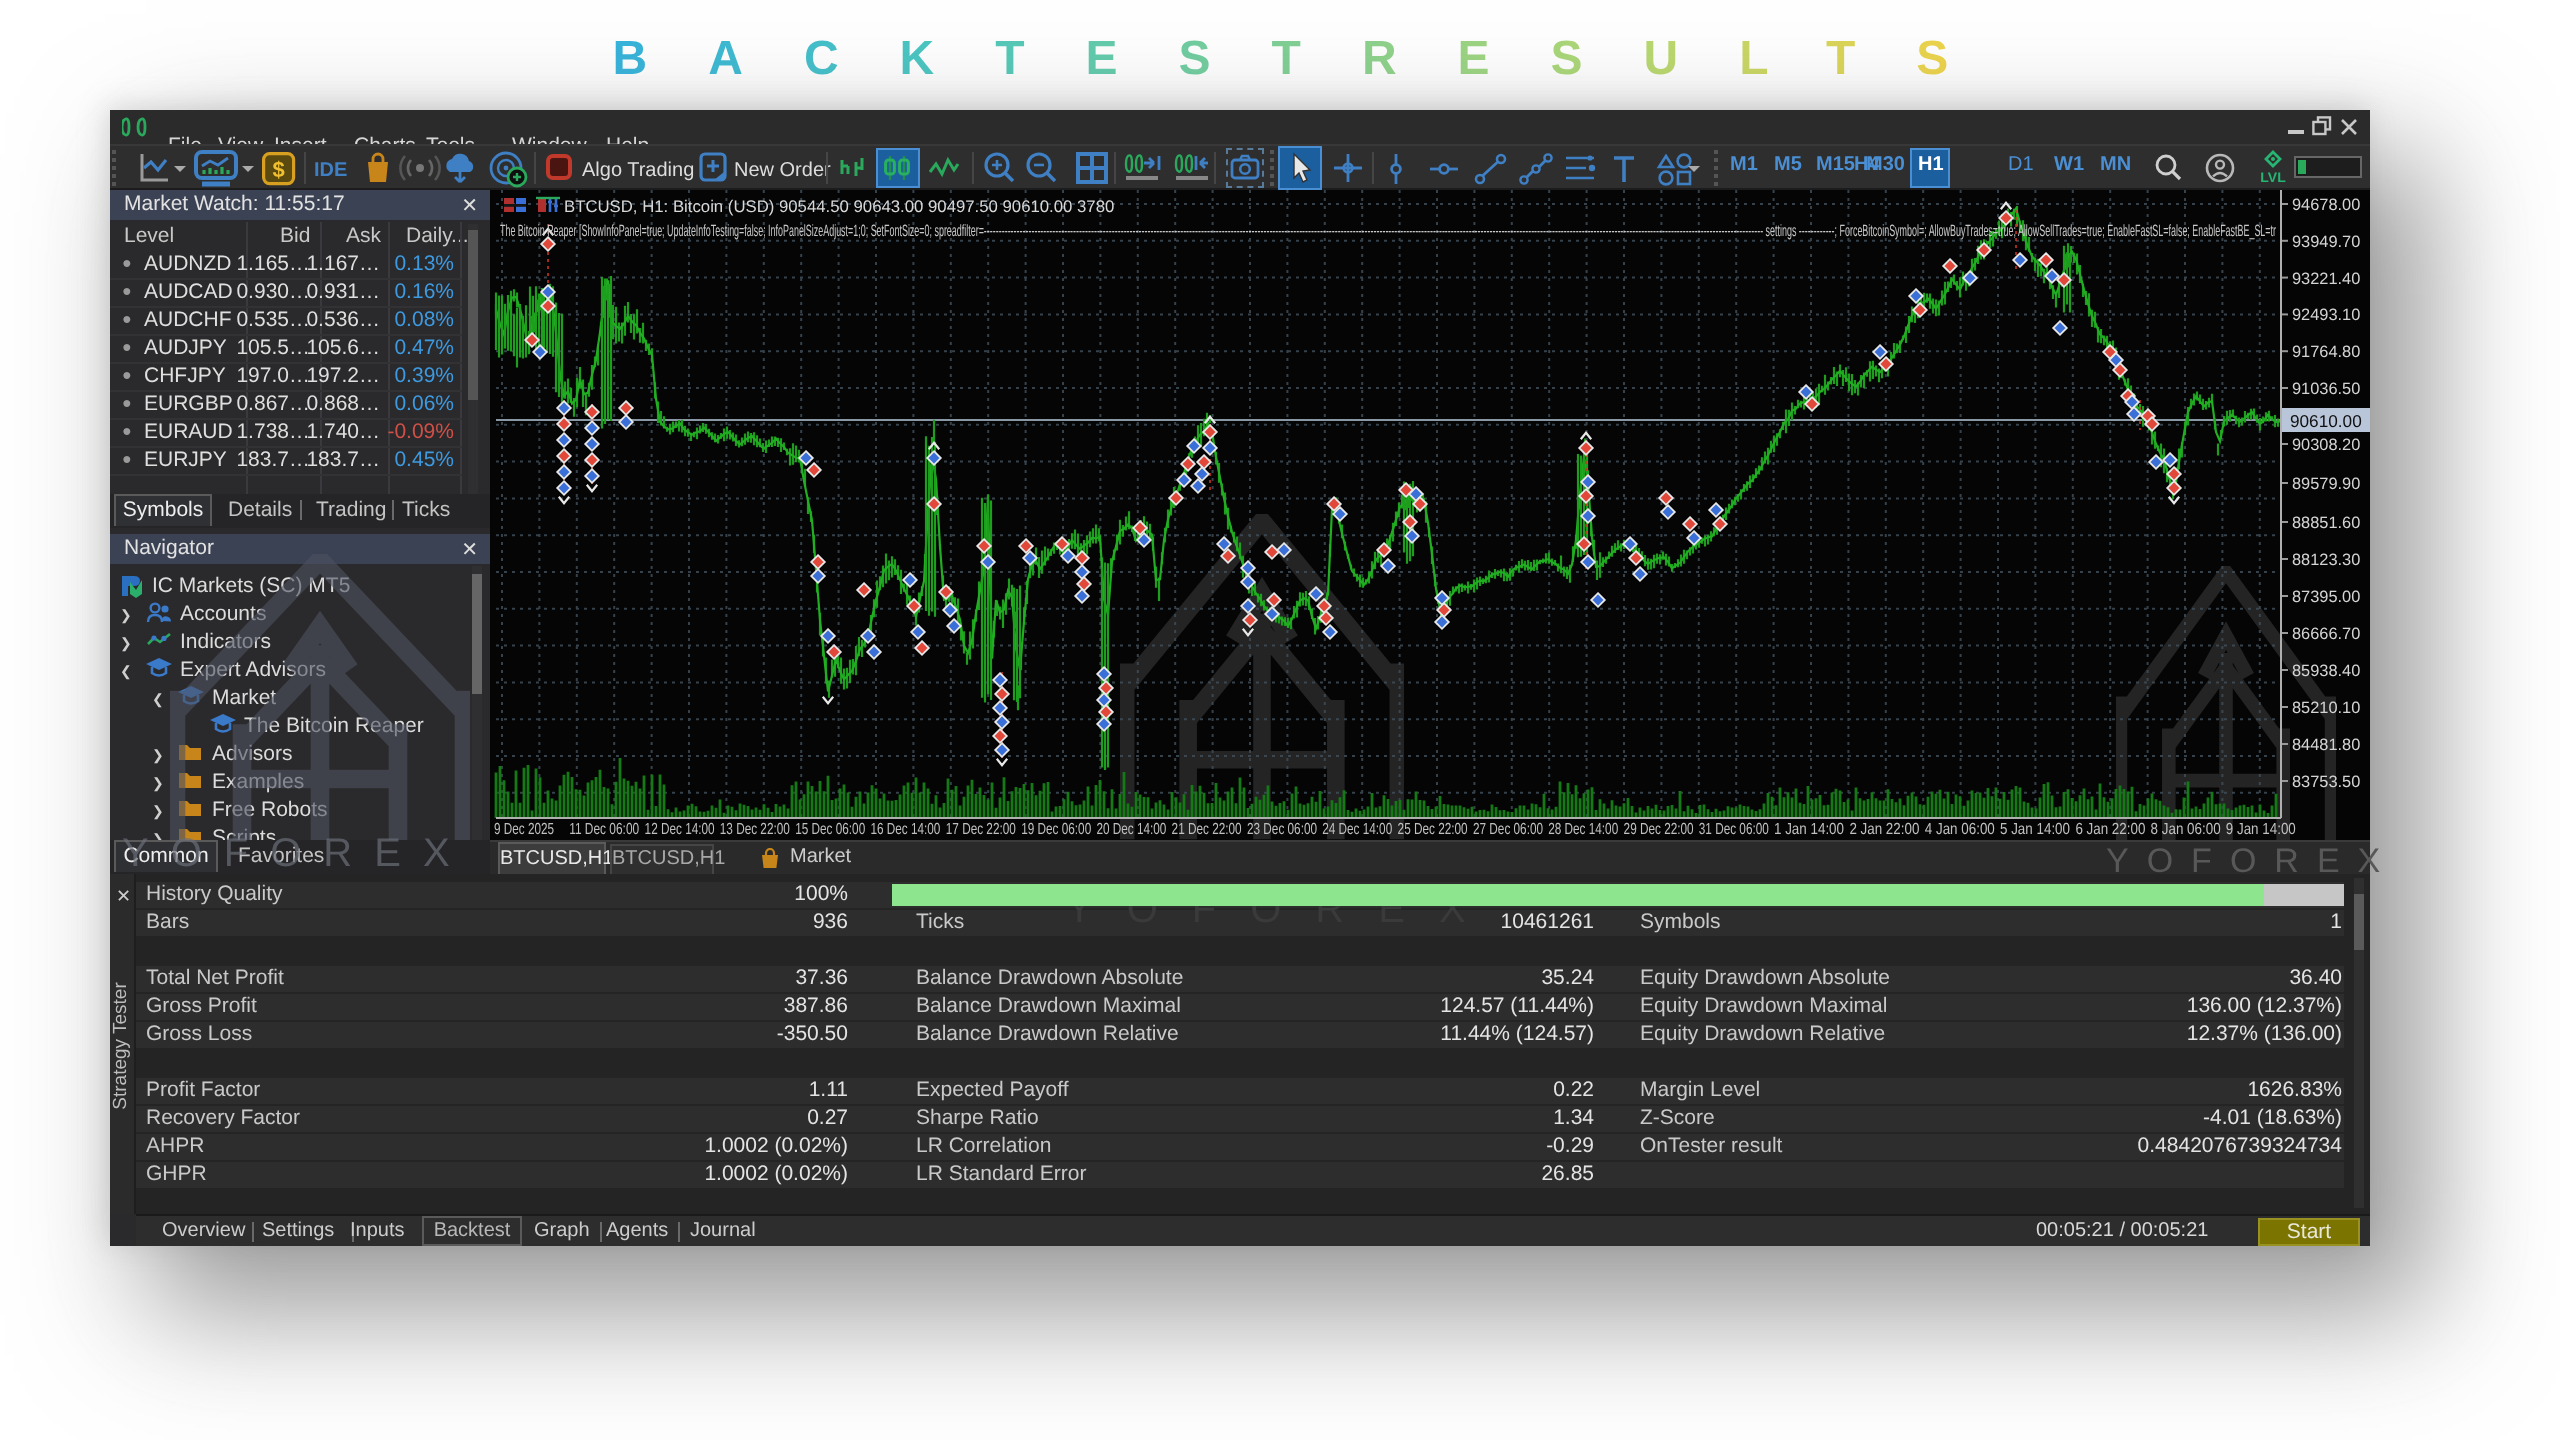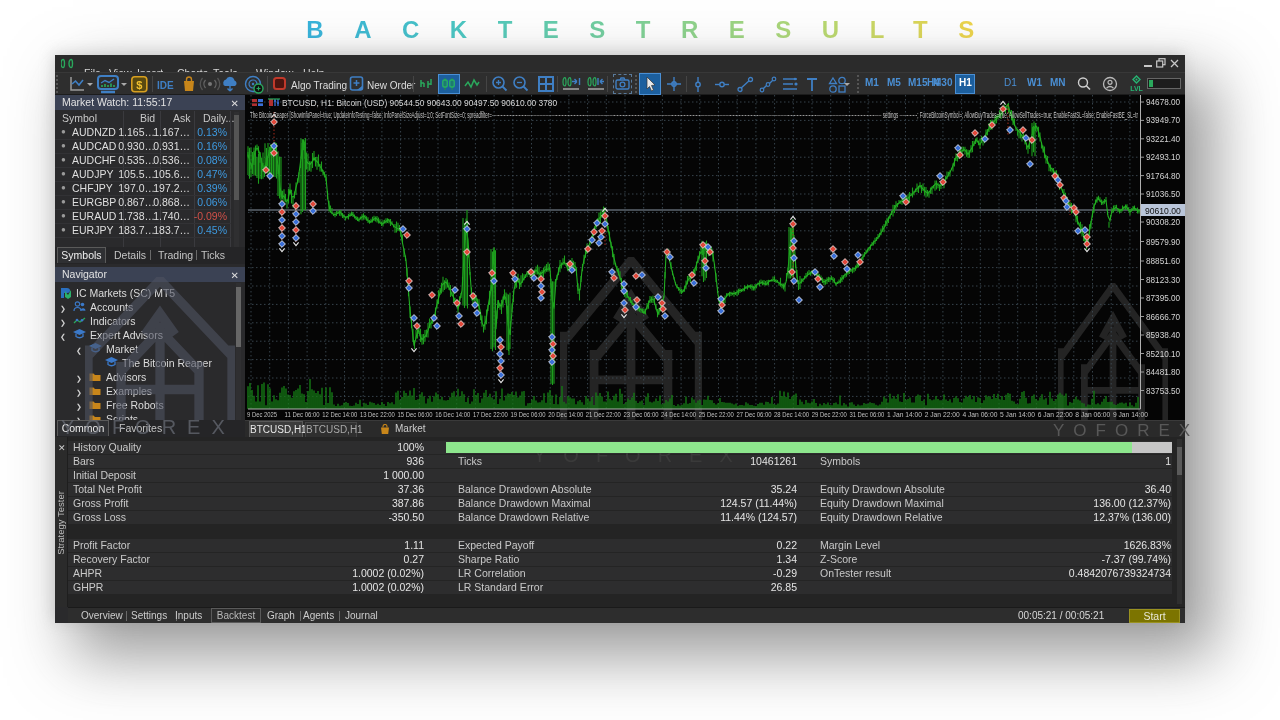--- a/index.html
+++ b/index.html
@@ -242,21 +242,21 @@
           <circle cx="7.5" cy="4.5" r="1" fill="#26b573"></circle>
           <text x="7.5" y="16" font-size="7" font-weight="bold" fill="#26b573" text-anchor="middle">LVL</text>
         </svg></div>
       <div class="abs" style="left:1092px;top:5px;width:34px;height:11px;background:#1d1d1d;border:1px solid #666">
         <div style="position:absolute;left:1px;top:1px;width:4px;height:7px;background:#2aa85c"></div>
       </div>
     </div>
   <div id="leftcol">
       <div class="abs" style="left:0;top:0;width:190px;height:169px;background:#2a2a2c">
         <div class="ptitle" style="top:0">Market Watch: 11:55:17<span class="pclose">✕</span></div>
-        <div class="mwhead" style="left:7px;top:17px">Symbol</div>
+        <div class="mwhead" style="left:7px;top:17px">Level</div>
         <div class="mwhead" style="left:85px;top:17px;width:15px">Bid</div>
         <div class="mwhead" style="left:118px;top:17px">Ask</div>
         <div class="mwhead" style="left:148px;top:17px">Daily...</div>
         <div class="abs" style="left:68px;top:16px;width:1px;height:136px;background:#3a3a3e"></div>
         <div class="abs" style="left:105px;top:16px;width:1px;height:136px;background:#3a3a3e"></div>
         <div class="abs" style="left:139px;top:16px;width:1px;height:136px;background:#3a3a3e"></div>
         <div class="abs" style="left:175px;top:16px;width:1px;height:136px;background:#3a3a3e"></div>
         <div class="mwrow" style="top:30px">
           <span class="bul">●</span>
           <span class="sym">AUDNZD</span>
@@ -672,28 +672,20 @@
         <span class="v3"></span>
       </div>
       <div class="trow" style="top:18px">
         <span class="l1">Bars</span>
         <span class="v1">936</span>
         <span class="l2">Ticks</span>
         <span class="v2">10461261</span>
         <span class="l3">Symbols</span>
         <span class="v3">1</span>
       </div>
-      <div class="trow" style="top:32px">
-        <span class="l1">Initial Deposit</span>
-        <span class="v1">1 000.00</span>
-        <span class="l2"></span>
-        <span class="v2"></span>
-        <span class="l3"></span>
-        <span class="v3"></span>
-      </div>
       <div class="trow" style="top:46px">
         <span class="l1">Total Net Profit</span>
         <span class="v1">37.36</span>
         <span class="l2">Balance Drawdown Absolute</span>
         <span class="v2">35.24</span>
         <span class="l3">Equity Drawdown Absolute</span>
         <span class="v3">36.40</span>
       </div>
       <div class="trow" style="top:60px">
         <span class="l1">Gross Profit</span>
@@ -718,21 +710,21 @@
         <span class="v2">0.22</span>
         <span class="l3">Margin Level</span>
         <span class="v3">1626.83%</span>
       </div>
       <div class="trow" style="top:116px">
         <span class="l1">Recovery Factor</span>
         <span class="v1">0.27</span>
         <span class="l2">Sharpe Ratio</span>
         <span class="v2">1.34</span>
         <span class="l3">Z-Score</span>
-        <span class="v3">-7.37 (99.74%)</span>
+        <span class="v3">-4.01 (18.63%)</span>
       </div>
       <div class="trow" style="top:130px">
         <span class="l1">AHPR</span>
         <span class="v1">1.0002 (0.02%)</span>
         <span class="l2">LR Correlation</span>
         <span class="v2">-0.29</span>
         <span class="l3">OnTester result</span>
         <span class="v3">0.4842076739324734</span>
       </div>
       <div class="trow" style="top:144px">

